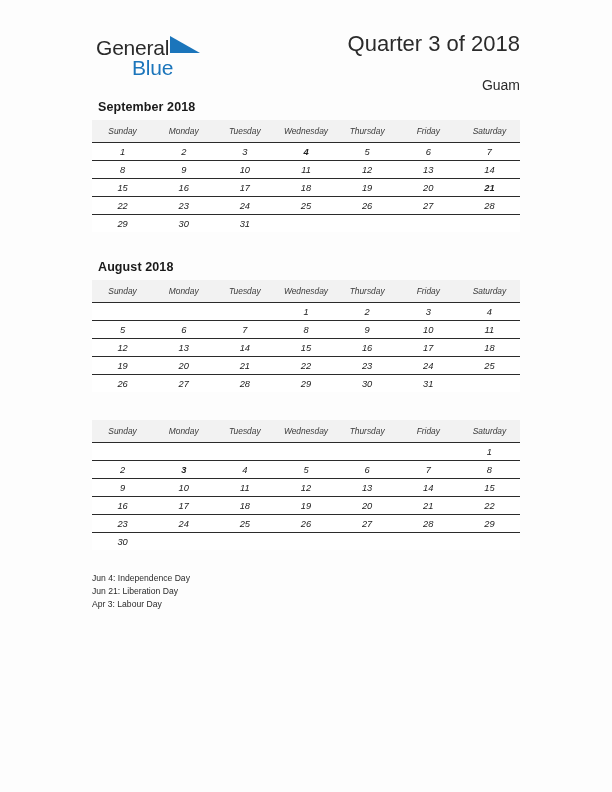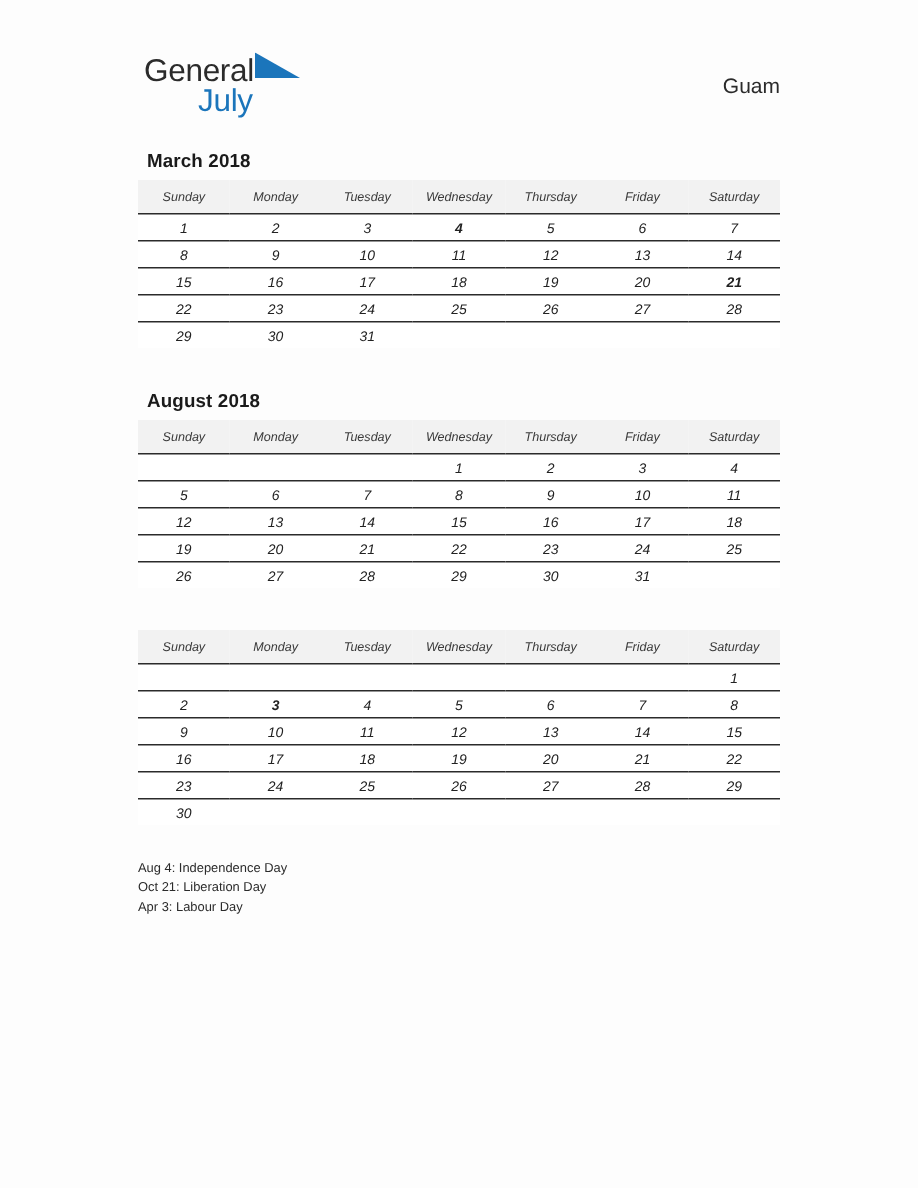--- a/index.html
+++ b/index.html
@@ -157,32 +157,33 @@
 
     <div class="logo">
       <div class="logo-row1">
         <span>General</span>
         <span class="logo-tri">
           <svg width="30" height="17" viewBox="0 0 30 17" xmlns="http://www.w3.org/2000/svg">
             <polygon points="0,0 30,17 0,17" fill="#1b75bb"></polygon>
           </svg>
         </span>
       </div>
-      <div class="logo-row2">July</div>
+      <div class="logo-row2">Blue</div>
     </div>
 
     <div class="title-block">
+      <div class="title-main">Quarter 3 of 2018</div>
       <div class="title-sub">Guam</div>
     </div>
 
   </div>
 
   <div class="months" id="months-container">
       <div class="month-block">
-        <div class="month-name">March 2018</div>
+        <div class="month-name">September 2018</div>
         <table class="cal">
           <thead>
             <tr>
               <th>Sunday</th>
               <th>Monday</th>
               <th>Tuesday</th>
               <th>Wednesday</th>
               <th>Thursday</th>
               <th>Friday</th>
               <th>Saturday</th>
@@ -367,18 +368,18 @@
               <td class="empty"></td>
               <td class="empty"></td>
               <td class="empty"></td>
             </tr>
           </tbody>
         </table>
       </div>
     </div>
 
   <div class="legend" id="legend-container">
-      <div>Aug 4: Independence Day</div>
-      <div>Oct 21: Liberation Day</div>
+      <div>Jun 4: Independence Day</div>
+      <div>Jun 21: Liberation Day</div>
       <div>Apr 3: Labour Day</div>
     </div>
 
 </div>
 
 </body></html>

